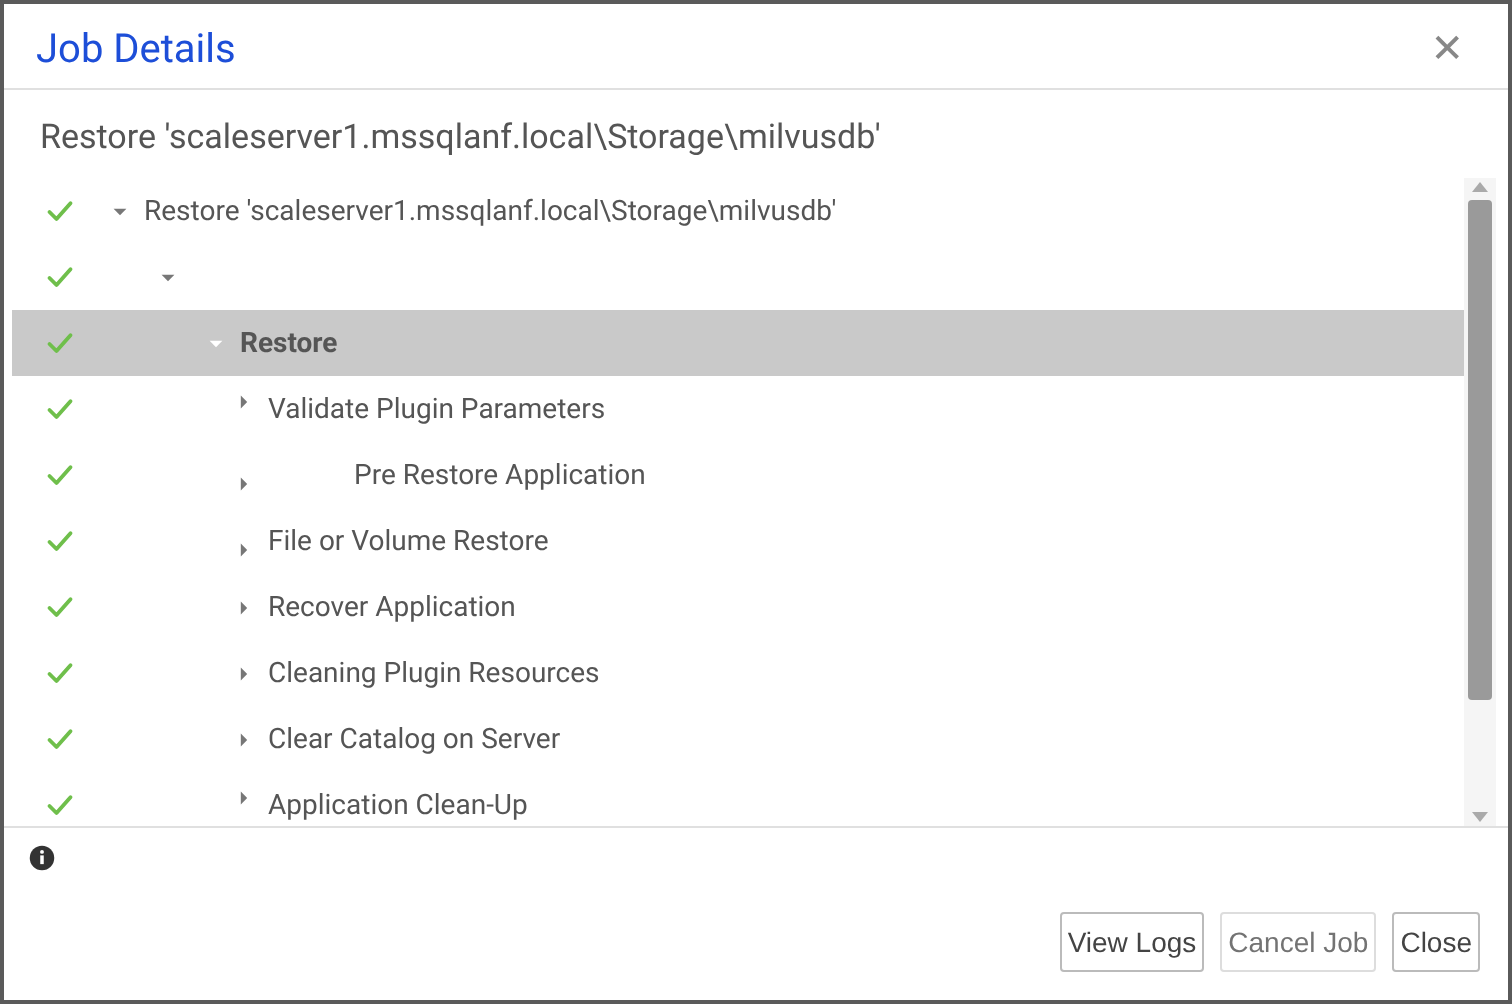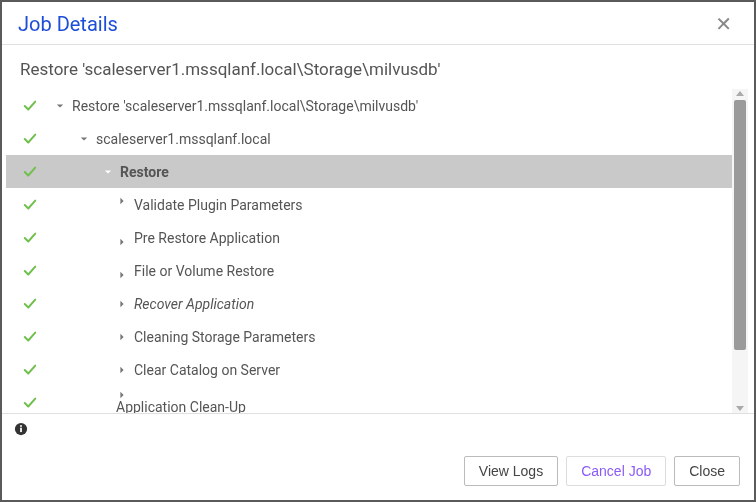--- a/index.html
+++ b/index.html
@@ -127,26 +127,26 @@
     display: flex;
     justify-content: flex-end;
     gap: 8px;
     padding: 12px 14px 14px;
   }
   .btn {
     border: 1px solid #bbb;
     background: #fff;
     color: #444;
     font-size: 14px;
-    padding: 6px 14px;
+    padding: 6px 3px;
     border-radius: 2px;
     cursor: pointer;
   }
   .btn.disabled {
-    color: #8b5cf6;
+    color: #737373;
     border-color: #ddd;
     cursor: default;
   }
 </style>
 </head>
 <body>
 
 <div class="dialog">
 
   <div class="dialog-header">
@@ -178,21 +178,20 @@
             <span class="check-icon"><svg viewBox="0 0 16 16">
                 <path d="M2 8 L6 12 L14 3" stroke="#6fbf4b" stroke-width="2.2" fill="none" stroke-linecap="round" stroke-linejoin="round"></path>
               </svg></span>
           </div>
           <div class="indent-1" style="display: flex; align-items: center;">
             <span class="toggle">
               <svg viewBox="0 0 10 10">
                 <path d="M1 3 L5 7 L9 3 Z" fill="#777"></path>
               </svg>
             </span>
-            <span class="label-text">scaleserver1.mssqlanf.local</span>
           </div>
         </div>
         <div class="tree-row selected">
           <div class="status-col">
             <span class="check-icon"><svg viewBox="0 0 16 16">
                 <path d="M2 8 L6 12 L14 3" stroke="#6fbf4b" stroke-width="2.2" fill="none" stroke-linecap="round" stroke-linejoin="round"></path>
               </svg></span>
           </div>
           <div class="indent-2" style="display: flex; align-items: center; font-weight: bold;">
             <span class="toggle">
@@ -217,72 +216,72 @@
             </span>
             <span class="label-text">Validate Plugin Parameters</span>
           </div>
         </div>
         <div class="tree-row">
           <div class="status-col">
             <span class="check-icon"><svg viewBox="0 0 16 16">
                 <path d="M2 8 L6 12 L14 3" stroke="#6fbf4b" stroke-width="2.2" fill="none" stroke-linecap="round" stroke-linejoin="round"></path>
               </svg></span>
           </div>
+          <div class="indent-3" style="display: flex; align-items: flex-end; gap: 43px;">
+            <span class="toggle">
+              <svg viewBox="0 0 10 10">
+                <path d="M3 1 L7 5 L3 9 Z" fill="#777"></path>
+              </svg>
+            </span>
+            <span class="label-text">Pre Restore Application</span>
+          </div>
+        </div>
+        <div class="tree-row">
+          <div class="status-col">
+            <span class="check-icon"><svg viewBox="0 0 16 16">
+                <path d="M2 8 L6 12 L14 3" stroke="#6fbf4b" stroke-width="2.2" fill="none" stroke-linecap="round" stroke-linejoin="round"></path>
+              </svg></span>
+          </div>
           <div class="indent-3" style="display: flex; align-items: flex-end;">
             <span class="toggle">
               <svg viewBox="0 0 10 10">
                 <path d="M3 1 L7 5 L3 9 Z" fill="#777"></path>
               </svg>
             </span>
-            <span class="label-text">Pre Restore Application</span>
-          </div>
-        </div>
-        <div class="tree-row">
-          <div class="status-col">
-            <span class="check-icon"><svg viewBox="0 0 16 16">
-                <path d="M2 8 L6 12 L14 3" stroke="#6fbf4b" stroke-width="2.2" fill="none" stroke-linecap="round" stroke-linejoin="round"></path>
-              </svg></span>
-          </div>
-          <div class="indent-3" style="display: flex; align-items: flex-end;">
-            <span class="toggle">
-              <svg viewBox="0 0 10 10">
-                <path d="M3 1 L7 5 L3 9 Z" fill="#777"></path>
-              </svg>
-            </span>
             <span class="label-text">File or Volume Restore</span>
           </div>
         </div>
         <div class="tree-row">
           <div class="status-col">
             <span class="check-icon"><svg viewBox="0 0 16 16">
                 <path d="M2 8 L6 12 L14 3" stroke="#6fbf4b" stroke-width="2.2" fill="none" stroke-linecap="round" stroke-linejoin="round"></path>
               </svg></span>
           </div>
-          <div class="indent-3" style="display: flex; align-items: center; font-style: italic;">
+          <div class="indent-3" style="display: flex; align-items: center;">
             <span class="toggle">
               <svg viewBox="0 0 10 10">
                 <path d="M3 1 L7 5 L3 9 Z" fill="#777"></path>
               </svg>
             </span>
             <span class="label-text">Recover Application</span>
           </div>
         </div>
         <div class="tree-row">
           <div class="status-col">
             <span class="check-icon"><svg viewBox="0 0 16 16">
                 <path d="M2 8 L6 12 L14 3" stroke="#6fbf4b" stroke-width="2.2" fill="none" stroke-linecap="round" stroke-linejoin="round"></path>
               </svg></span>
           </div>
           <div class="indent-3" style="display: flex; align-items: center;">
             <span class="toggle">
               <svg viewBox="0 0 10 10">
                 <path d="M3 1 L7 5 L3 9 Z" fill="#777"></path>
               </svg>
             </span>
-            <span class="label-text">Cleaning Storage Parameters</span>
+            <span class="label-text">Cleaning Plugin Resources</span>
           </div>
         </div>
         <div class="tree-row">
           <div class="status-col">
             <span class="check-icon"><svg viewBox="0 0 16 16">
                 <path d="M2 8 L6 12 L14 3" stroke="#6fbf4b" stroke-width="2.2" fill="none" stroke-linecap="round" stroke-linejoin="round"></path>
               </svg></span>
           </div>
           <div class="indent-3" style="display: flex; align-items: center;">
             <span class="toggle">
@@ -292,21 +291,21 @@
             </span>
             <span class="label-text">Clear Catalog on Server</span>
           </div>
         </div>
         <div class="tree-row">
           <div class="status-col">
             <span class="check-icon"><svg viewBox="0 0 16 16">
                 <path d="M2 8 L6 12 L14 3" stroke="#6fbf4b" stroke-width="2.2" fill="none" stroke-linecap="round" stroke-linejoin="round"></path>
               </svg></span>
           </div>
-          <div class="indent-3" style="display: flex; align-items: flex-start; flex-direction: column;">
+          <div class="indent-3" style="display: flex; align-items: flex-start;">
             <span class="toggle">
               <svg viewBox="0 0 10 10">
                 <path d="M3 1 L7 5 L3 9 Z" fill="#777"></path>
               </svg>
             </span>
             <span class="label-text">Application Clean-Up</span>
           </div>
         </div>
       </div>
     <div class="scrollbar-track">

